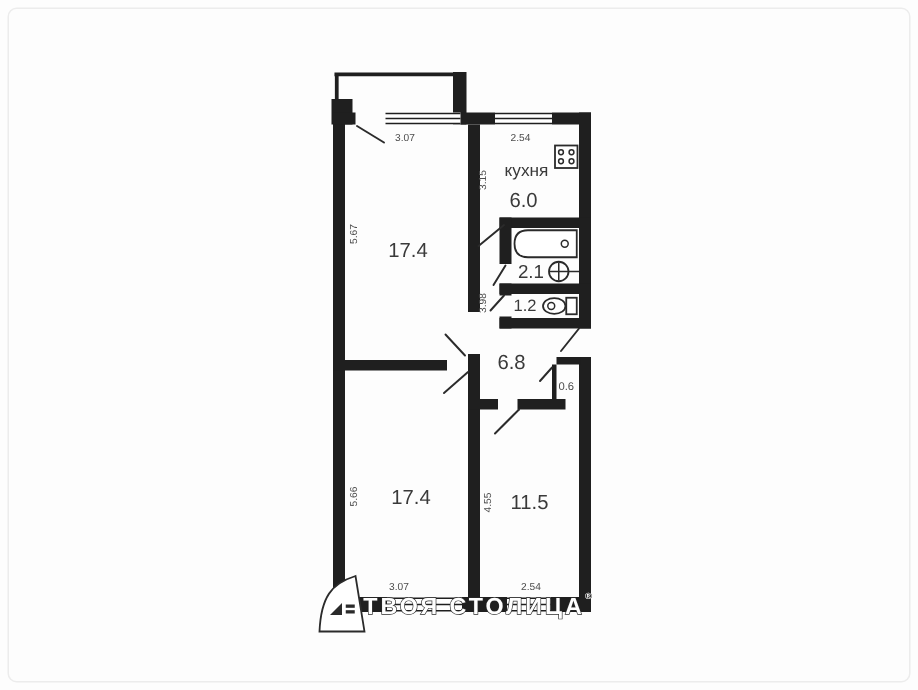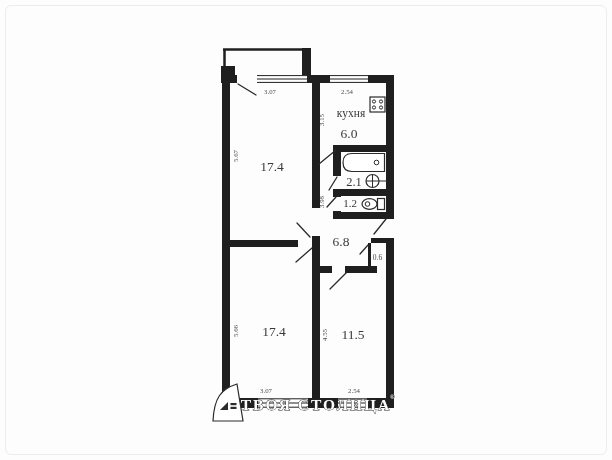--- a/index.html
+++ b/index.html
@@ -1,17 +1,17 @@
 <!DOCTYPE html>
 <html><head>
 <meta charset="utf-8">
 <style>
   html,body{margin:0;padding:0;background:#fbfbfb;}
   .canvas{position:relative;width:612px;height:460px;background:#fdfdfd;overflow:hidden;
-          font-family:Liberation Serif, serif;}
+          font-family:Liberation Sans, sans-serif;}
   .frame{position:absolute;inset:5px;border:1px solid #ececec;border-radius:6px;pointer-events:none;}
   svg{position:absolute;inset:0;}
   .wall{fill:#1f1f1f;}
   .thinwall{stroke:#1f1f1f;fill:none;}
   .door{stroke:#2b2b2b;stroke-width:1.3;fill:none;stroke-linecap:round;}
   .winline{stroke:#1f1f1f;stroke-width:1;fill:none;}
   .winbox{fill:#ffffff;}
   .fixture{fill:#ffffff;stroke:#2b2b2b;stroke-width:1.2;}
   .fixline{stroke:#2b2b2b;stroke-width:1;fill:none;}
   .room-label{font-size:13.5px;fill:#3a3a3a;text-anchor:middle;}

